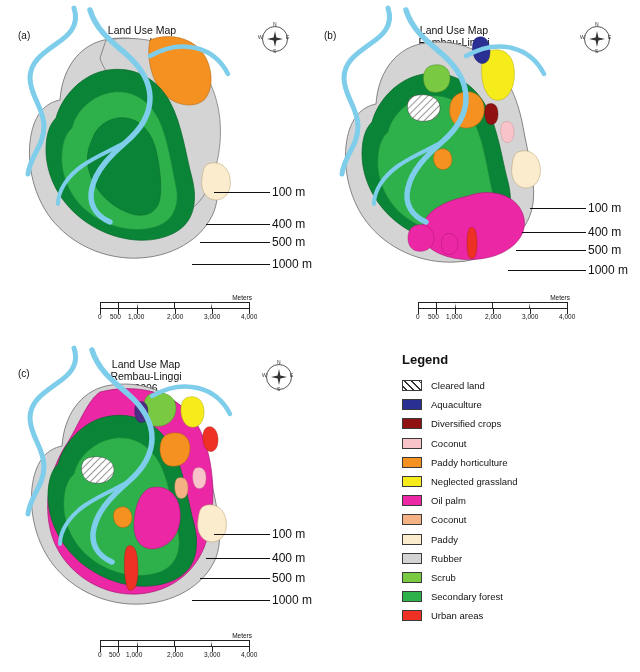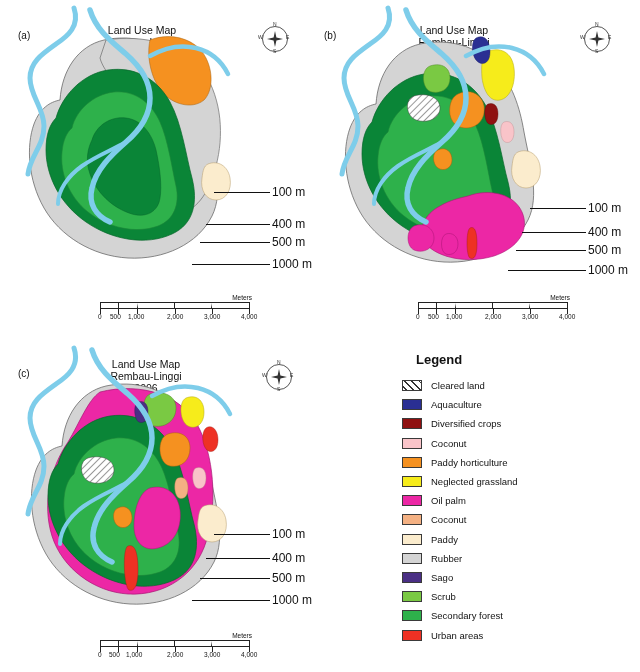--- a/index.html
+++ b/index.html
@@ -119,21 +119,21 @@
   .scalebar .unit {
     position: absolute;
     right: -2px; top: -2px;
     font-size: 6.5px;
     color: #111;
   }
 
   
   .legend-title {
     position: absolute;
-    left: 26px; top: 0px;
+    left: 12px; top: 0px;
     font-size: 13px;
     font-weight: bold;
     color: #111;
   }
   .legend-list {
     position: absolute;
     left: 12px; top: 24px;
     width: 236px;
   }
   .legend-row {
@@ -502,24 +502,20 @@
       </div>
       <div class="legend-row">
         <div class="legend-swatch" style="background: rgb(251, 236, 205);"></div>
         <div class="legend-label">Paddy</div>
       </div>
       <div class="legend-row">
         <div class="legend-swatch" style="background: rgb(212, 212, 212);"></div>
         <div class="legend-label">Rubber</div>
       </div>
       <div class="legend-row">
-        <div class="legend-swatch" style="background: rgb(74, 47, 132);"></div>
-        <div class="legend-label">Sago</div>
-      </div>
-      <div class="legend-row">
         <div class="legend-swatch" style="background: rgb(122, 201, 67);"></div>
         <div class="legend-label">Scrub</div>
       </div>
       <div class="legend-row">
         <div class="legend-swatch" style="background: rgb(46, 177, 75);"></div>
         <div class="legend-label">Secondary forest</div>
       </div>
       <div class="legend-row">
         <div class="legend-swatch" style="background: rgb(238, 49, 36);"></div>
         <div class="legend-label">Urban areas</div>

